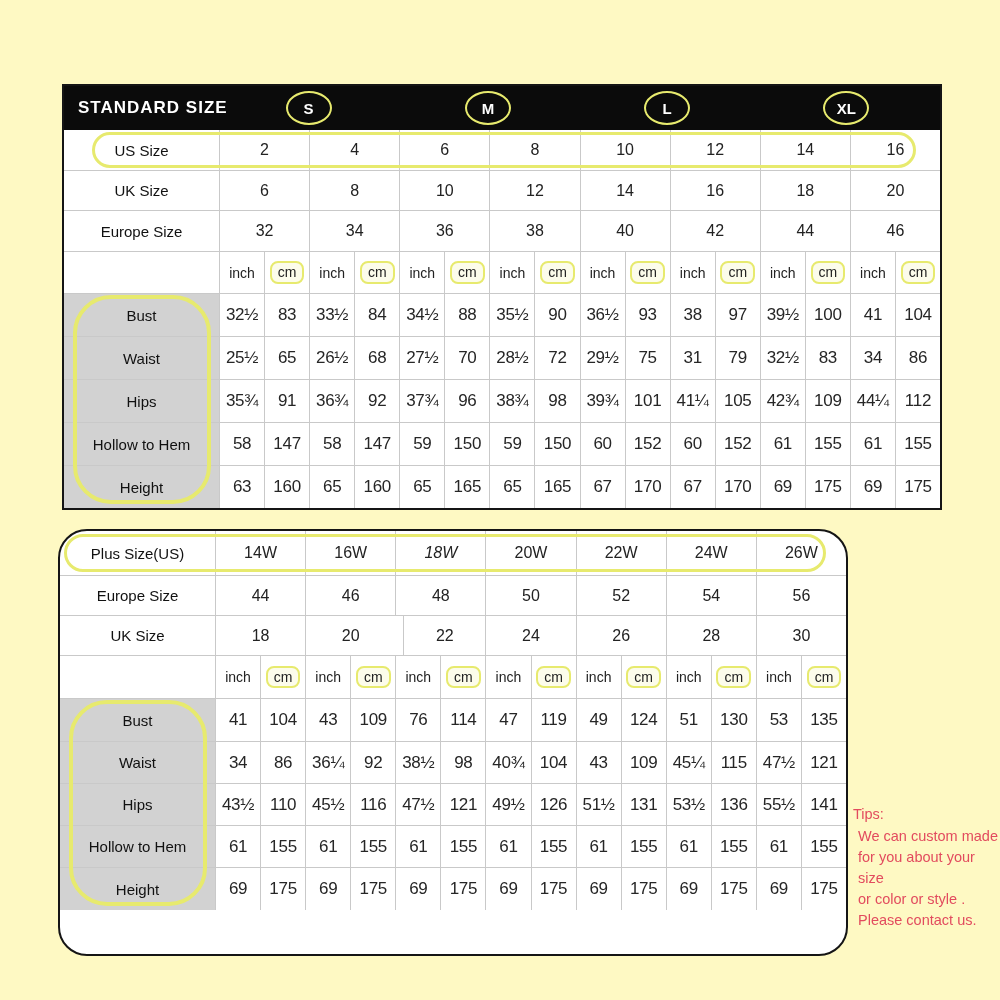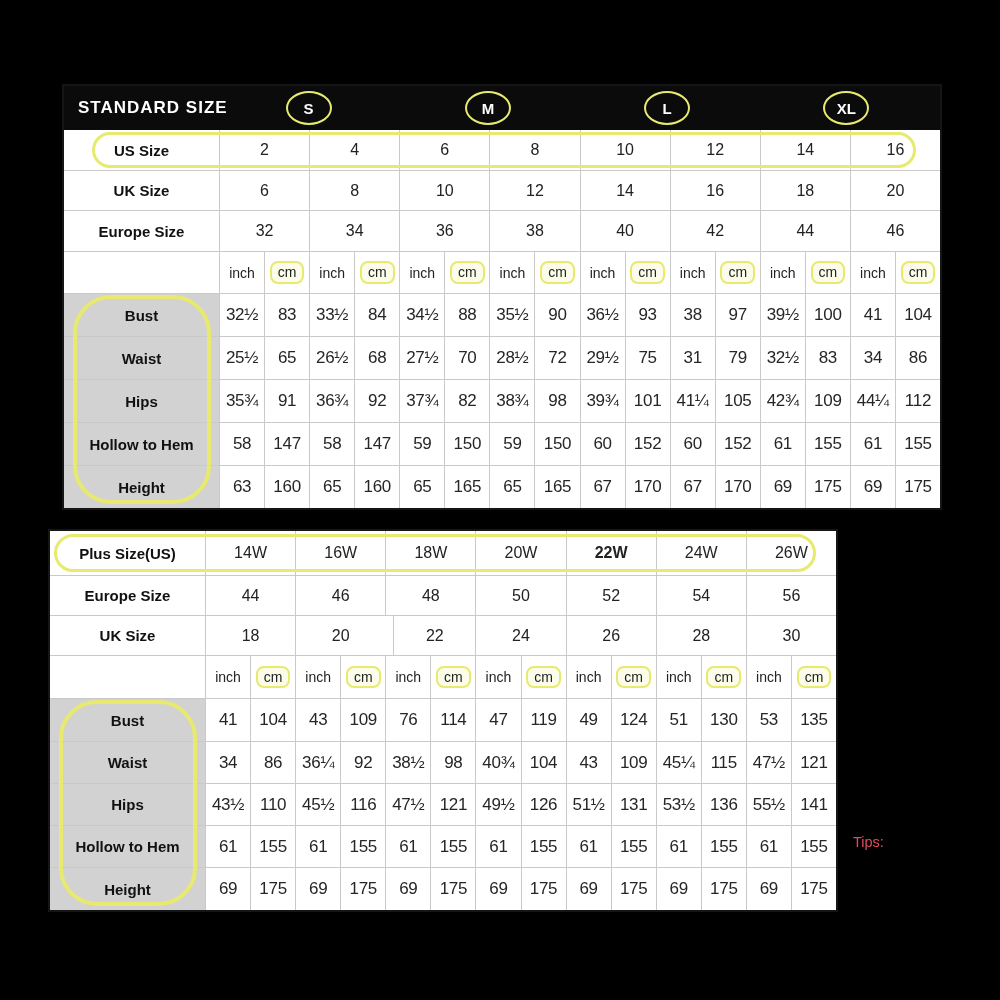--- a/index.html
+++ b/index.html
@@ -6,53 +6,53 @@
     --yellow:#e7ea6e;
     --yellow-fill:#fcfceb;
     --gray:#d2d2d2;
     --grid:#c9c9c9;
     --ink:#1c1c1c;
     --bar:#0b0b0b;
     --tips:#e24b5e;
   }
   *{margin:0;padding:0;box-sizing:border-box;}
   body{font-family:"Liberation Sans",sans-serif;background:#fff;}
-  #page{position:relative;width:1000px;height:1000px;background:#000000;overflow:hidden;}
+  #page{position:relative;width:1000px;height:1000px;background:#fef9c3;overflow:hidden;}
 
   .size-table{position:absolute;border:2px solid #151515;background:#fff;}
   #standard-table{left:62px;top:84px;width:880px;height:426px;}
-  #plus-table{left:48px;top:529px;width:790px;height:383px;}
+  #plus-table{left:58px;top:529px;width:790px;height:427px;border-radius:29px;}
 
   .trow{display:grid;position:relative;}
   .trow + .trow{border-top:1px solid var(--grid);}
   .tcell{display:flex;align-items:center;justify-content:center;color:var(--ink);overflow:hidden;}
   .tcell + .tcell{border-left:1px solid var(--grid);}
 
   .tbl-header{position:relative;background:var(--bar);}
   .tbl-title{position:absolute;left:14px;top:0;height:100%;display:flex;align-items:center;
              color:#fff;font-weight:bold;font-size:17px;letter-spacing:1px;}
   .size-circle{position:absolute;top:5px;width:46px;height:34px;border:2.5px solid var(--yellow);
                border-radius:50%;display:flex;align-items:center;justify-content:center;
                color:#fff;font-weight:bold;font-size:15px;}
 
-  .lbl{font-weight:bold;font-size:15px;color:#111;text-align:center;}
+  .lbl{font-weight:normal;font-size:15px;color:#111;text-align:center;}
   .lbl-gray{background:var(--gray);}
   .size-val{font-size:16px;color:#222;}
   .unit{font-size:14px;color:#222;}
   .hl-box{border:2.5px solid var(--yellow);background:var(--yellow-fill);
           border-radius:8px;padding:1px 6px;line-height:1.2;}
   .meas-val{font-size:17px;color:#262626;letter-spacing:-0.3px;white-space:nowrap;}
 
   .annot{position:absolute;border:3px solid var(--yellow);pointer-events:none;}
   .row-oval{border-radius:22px;}
   .label-capsule{border-width:4px;border-radius:38px;}
 
   .tips{position:absolute;left:853px;top:804px;width:146px;color:var(--tips);
         font-size:14.5px;line-height:21px;}
-  .tips-title{margin-bottom:1px;margin-top:28px;}
+  .tips-title{margin-bottom:1px;}
   .tips-line{padding-left:5px;}
 </style>
 </head>
 <body>
 
 <div id="page">
   <div id="standard-table" class="size-table">
       <div class="tbl-header" style="height: 44px;">
         <div class="tbl-title">STANDARD SIZE</div>
         <div class="size-circle" style="left: 221.625px;">S</div>
@@ -182,21 +182,21 @@
         <div class="tcell meas-val">34</div>
         <div class="tcell meas-val">86</div>
       </div>
       <div class="trow" style="height: 43px; grid-template-columns: 155px repeat(16, 1fr);">
         <div class="tcell lbl lbl-gray">Hips</div>
         <div class="tcell meas-val">35¾</div>
         <div class="tcell meas-val">91</div>
         <div class="tcell meas-val">36¾</div>
         <div class="tcell meas-val">92</div>
         <div class="tcell meas-val">37¾</div>
-        <div class="tcell meas-val">82</div>
+        <div class="tcell meas-val">96</div>
         <div class="tcell meas-val">38¾</div>
         <div class="tcell meas-val">98</div>
         <div class="tcell meas-val">39¾</div>
         <div class="tcell meas-val">101</div>
         <div class="tcell meas-val">41¼</div>
         <div class="tcell meas-val">105</div>
         <div class="tcell meas-val">42¾</div>
         <div class="tcell meas-val">109</div>
         <div class="tcell meas-val">44¼</div>
         <div class="tcell meas-val">112</div>
@@ -240,23 +240,23 @@
         <div class="tcell meas-val">175</div>
       </div>
       <div class="annot row-oval" style="left: 28px; top: 46px; width: 824px; height: 36px;"></div>
       <div class="annot label-capsule" style="left: 9px; top: 209px; width: 138px; height: 209px;"></div>
     </div>
   <div id="plus-table" class="size-table">
       <div class="trow" style="height: 44px; grid-template-columns: 155px repeat(14, 1fr);">
         <div class="tcell lbl">Plus Size(US)</div>
         <div class="tcell size-val" style="grid-column: span 2;">14W</div>
         <div class="tcell size-val" style="grid-column: span 2;">16W</div>
-        <div class="tcell size-val" style="grid-column: span 2;">18W</div>
+        <div class="tcell size-val" style="grid-column: span 2; font-style: italic;">18W</div>
         <div class="tcell size-val" style="grid-column: span 2;">20W</div>
-        <div class="tcell size-val" style="grid-column: span 2; font-weight: bold;">22W</div>
+        <div class="tcell size-val" style="grid-column: span 2;">22W</div>
         <div class="tcell size-val" style="grid-column: span 2;">24W</div>
         <div class="tcell size-val" style="grid-column: span 2;">26W</div>
       </div>
       <div class="trow" style="height: 40px; grid-template-columns: 155px repeat(14, 1fr);">
         <div class="tcell lbl">Europe Size</div>
         <div class="tcell size-val" style="grid-column: span 2;">44</div>
         <div class="tcell size-val" style="grid-column: span 2;">46</div>
         <div class="tcell size-val" style="grid-column: span 2;">48</div>
         <div class="tcell size-val" style="grid-column: span 2;">50</div>
         <div class="tcell size-val" style="grid-column: span 2;">52</div>
@@ -402,14 +402,20 @@
         <div class="tcell meas-val">175</div>
         <div class="tcell meas-val">69</div>
         <div class="tcell meas-val">175</div>
       </div>
       <div class="annot row-oval" style="left: 4px; top: 3px; width: 762px; height: 38px;"></div>
       <div class="annot label-capsule" style="left: 9px; top: 169px; width: 138px; height: 206px;"></div>
     </div>
 
   <div class="tips">
     <div class="tips-title">Tips:</div>
+    <div id="tips-lines">
+        <div class="tips-line">We can custom made</div>
+        <div class="tips-line">for you about your size</div>
+        <div class="tips-line">or color or style .</div>
+        <div class="tips-line">Please contact us.</div>
+      </div>
   </div>
 </div>
 
 </body></html>

